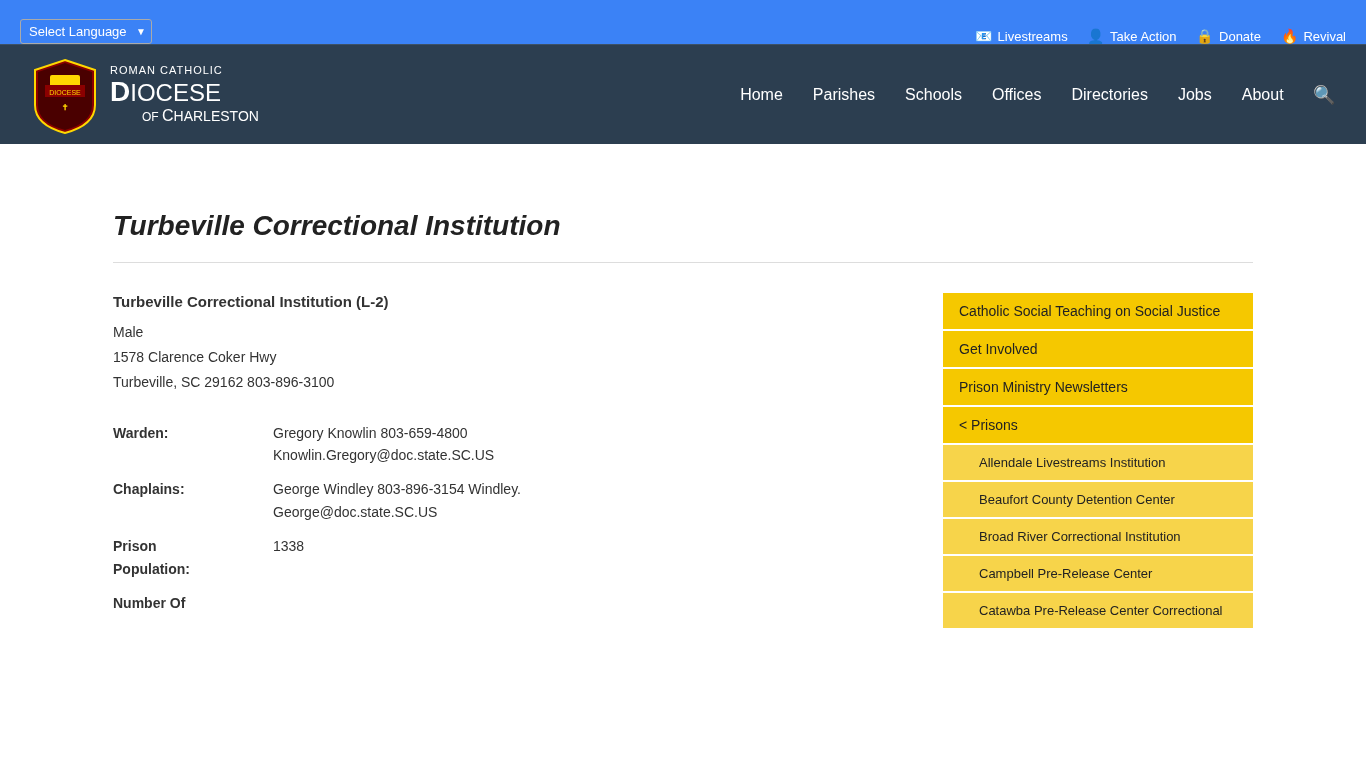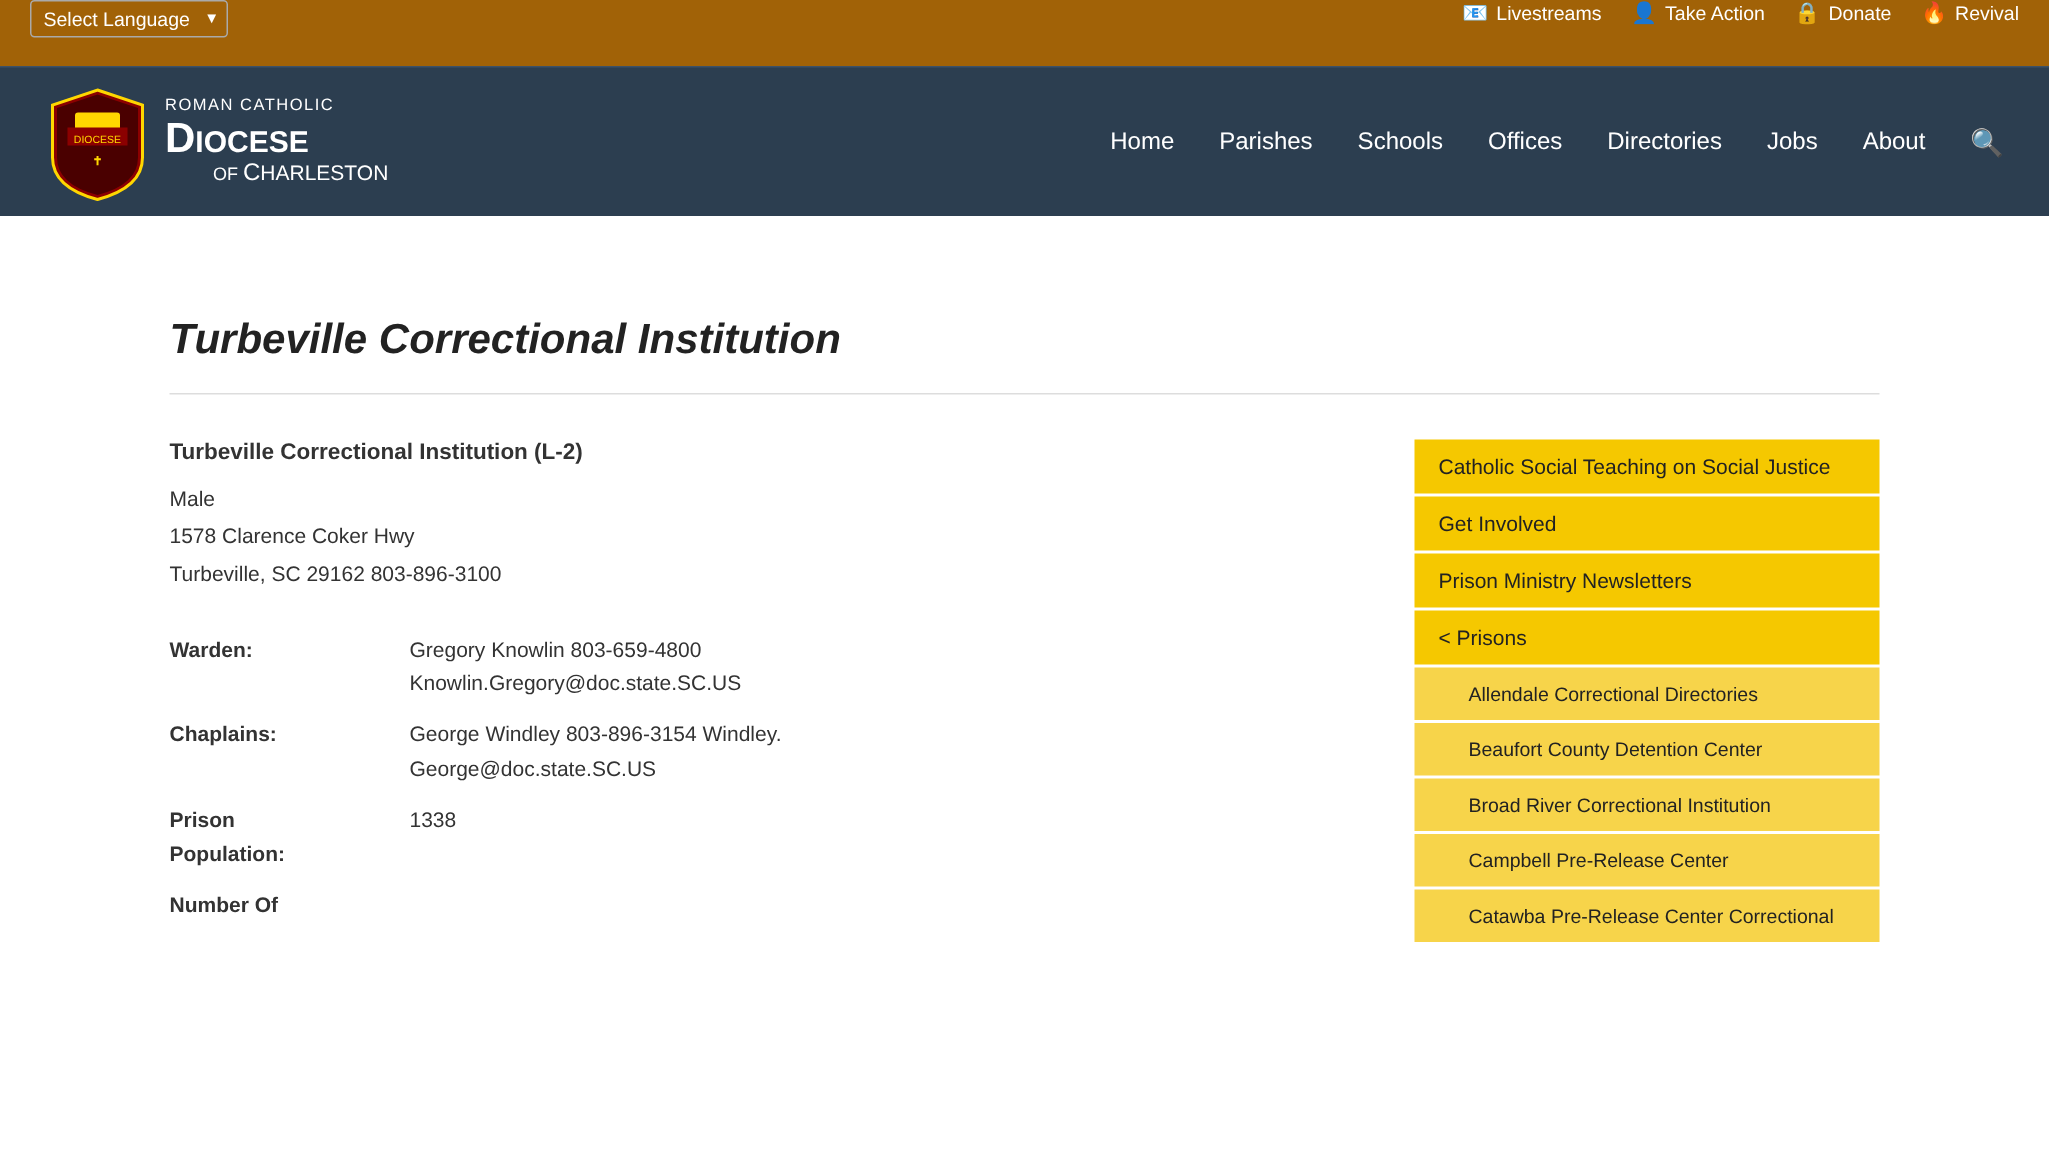--- a/index.html
+++ b/index.html
@@ -1,22 +1,22 @@
 <!DOCTYPE html>
 <html><head>
   <meta charset="utf-8">
   <style>
     * { box-sizing: border-box; margin: 0; padding: 0; }
     body { font-family: Arial, sans-serif; font-size: 14px; color: #333; background: #fff; }
 
     
     .top-bar {
-      background: #a16207;
-      display: flex;
-      align-items: flex-start;
+      background: #3b82f6;
+      display: flex;
+      align-items: flex-end;
       justify-content: space-between;
       padding: 0 20px;
       height: 44px;
     }
     .top-bar-left {
       display: flex;
       align-items: center;
     }
     .language-select-wrapper {
       position: relative;
@@ -248,21 +248,21 @@
     <svg class="logo-shield" viewBox="0 0 70 80" xmlns="http://www.w3.org/2000/svg">
       <path d="M35 5 L65 15 L65 50 Q65 70 35 78 Q5 70 5 50 L5 15 Z" fill="#8B0000" stroke="#FFD700" stroke-width="2"></path>
       <path d="M35 8 L62 17 L62 50 Q62 68 35 75 Q8 68 8 50 L8 17 Z" fill="#4a0000"></path>
       <rect x="20" y="20" width="30" height="20" fill="#FFD700" rx="2"></rect>
       <text x="35" y="55" text-anchor="middle" fill="#FFD700" font-size="8" font-weight="bold">✝</text>
       <rect x="15" y="30" width="40" height="12" fill="#8B0000"></rect>
       <text x="35" y="40" text-anchor="middle" fill="#FFD700" font-size="7">DIOCESE</text>
     </svg>
     <div class="logo-text">
       <span class="roman-catholic">ROMAN CATHOLIC</span>
-      <span class="diocese">D<span style="font-weight:bold;font-size:20px">IOCESE</span></span>
+      <span class="diocese">D<span style="font-weight:normal;font-size:24px">IOCESE</span></span>
       <span class="of-charleston"><span style="font-size:12px">OF </span>C<span style="font-weight:normal;font-size:14px">HARLESTON</span></span>
     </div>
   </a>
   <nav class="main-nav">
     <a class="nav-link">Home</a>
     <a class="nav-link">Parishes</a>
     <a class="nav-link">Schools</a>
     <a class="nav-link">Offices</a>
     <a class="nav-link">Directories</a>
     <a class="nav-link">Jobs</a>
@@ -325,21 +325,21 @@
         <li>
           <a>Get Involved</a>
         </li>
         <li>
           <a>Prison Ministry Newsletters</a>
         </li>
         <li>
           <a class="back-link">Prisons</a>
         </li>
         <li class="sub-item">
-          <a>Allendale Correctional Directories</a>
+          <a>Allendale Livestreams Institution</a>
         </li>
         <li class="sub-item">
           <a>Beaufort County Detention Center</a>
         </li>
         <li class="sub-item">
           <a>Broad River Correctional Institution</a>
         </li>
         <li class="sub-item">
           <a>Campbell Pre-Release Center</a>
         </li>

